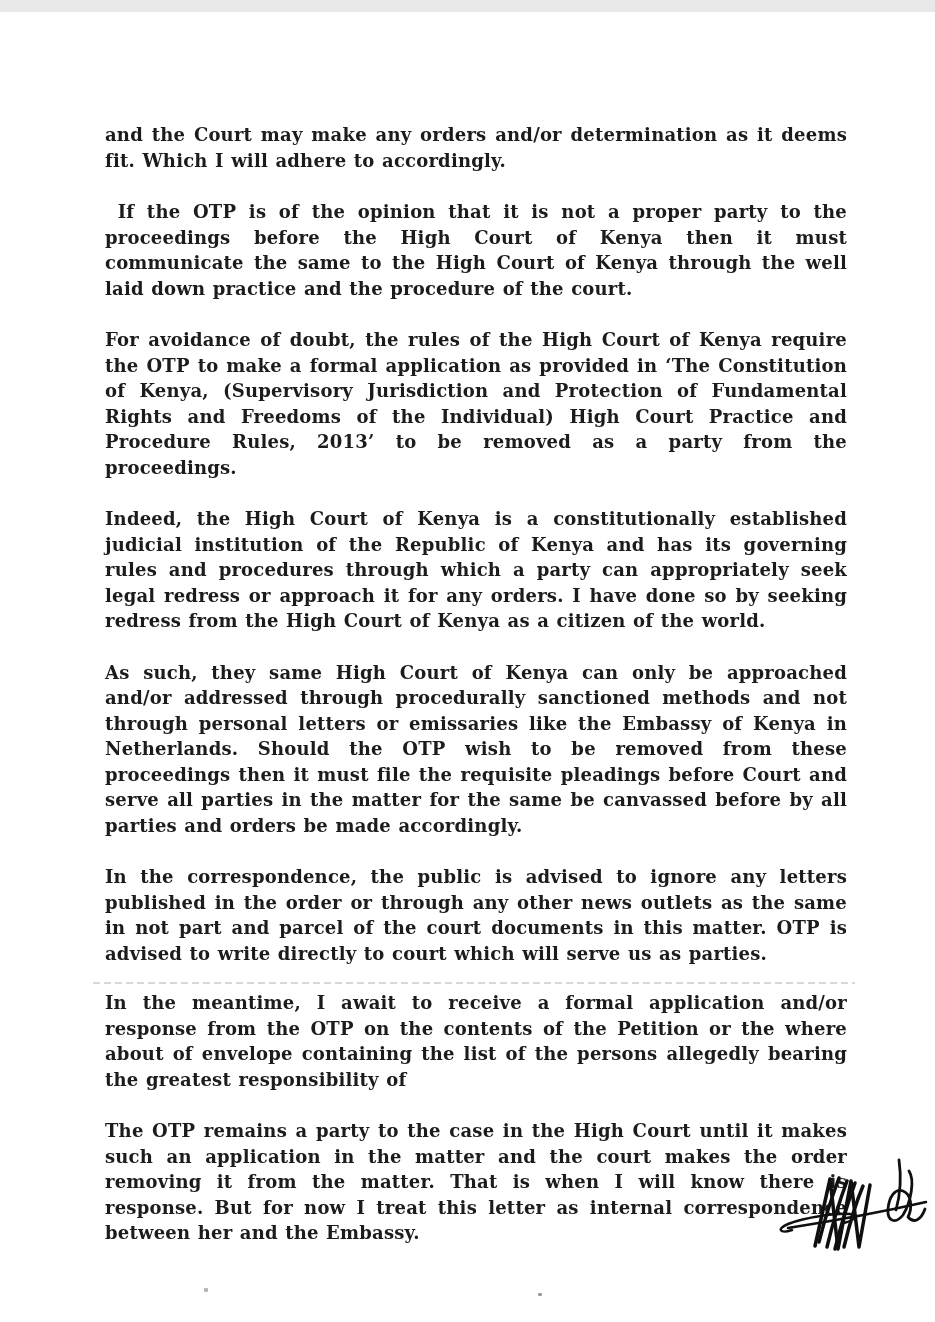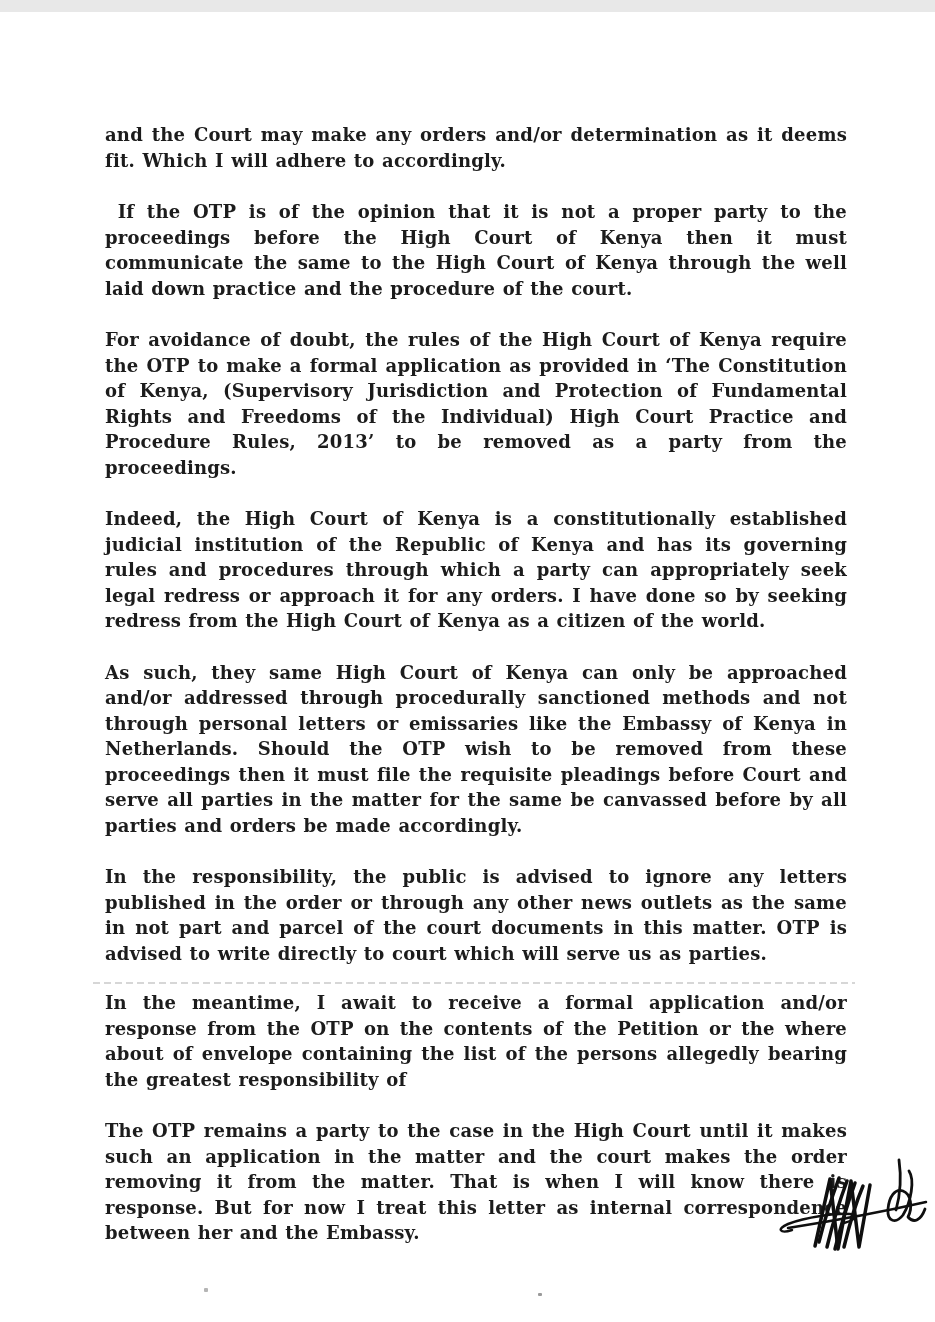--- a/index.html
+++ b/index.html
@@ -55,21 +55,21 @@
 <body>
 
 <div class="page">
 
   <div class="doc">
       <p class="para"><span class="run bold">and the Court may make any orders and/or determination as it deems fit. Which I will adhere to accordingly.</span></p>
       <p class="para"><span class="run">&nbsp;If the OTP is of the opinion that </span><span class="run bold">it is not a proper party to the proceedings</span><span class="run"> before the High Court of Kenya then </span><span class="run bold">it must communicate the same to the High Court of Kenya through the well laid down practice and the procedure of the court</span><span class="run">.</span></p>
       <p class="para"><span class="run">For avoidance of doubt, the rules of the </span><span class="run bold">High Court of Kenya require the OTP to make a formal application as provided in ‘The Constitution of Kenya, (Supervisory Jurisdiction and Protection of Fundamental Rights and Freedoms of the Individual) High Court Practice and Procedure Rules, 2013’</span><span class="run"> to be removed as a party from the proceedings.</span></p>
       <p class="para"><span class="run">Indeed, the High Court of Kenya is </span><span class="run bold">a constitutionally established judicial institution of the Republic of Kenya and has its governing rules and procedures through which a party can appropriately seek legal redress</span><span class="run"> or approach it for any orders. I have done so by seeking redress from the High Court of Kenya as a </span><span class="run bold">citizen of the world</span><span class="run">.</span></p>
       <p class="para"><span class="run">As such, they same High Court of Kenya </span><span class="run bold">can only be approached and/or addressed through procedurally sanctioned methods and not through personal letters or emissaries like the Embassy of Kenya in Netherlands.</span><span class="run"> Should the OTP wish to be removed from these proceedings then it must </span><span class="run bold">file the requisite pleadings before Court and serve all parties in the matter for the same be canvassed before by all parties</span><span class="run"> and orders be made accordingly.</span></p>
-      <p class="para"><span class="run">In the responsibility, </span><span class="run bold">the public is advised to ignore any letters published in the order or through any other news outlets</span><span class="run"> as the same in not part and parcel of the court documents in this matter. OTP is advised to write directly to court which will serve us as parties.</span></p>
+      <p class="para"><span class="run">In the correspondence, </span><span class="run bold">the public is advised to ignore any letters published in the order or through any other news outlets</span><span class="run"> as the same in not part and parcel of the court documents in this matter. OTP is advised to write directly to court which will serve us as parties.</span></p>
       <div class="scan-line"></div>
       <p class="para"><span class="run">In the meantime, I await </span><span class="run bold">to receive a formal application and/or response</span><span class="run"> from the OTP on the contents of the Petition or the where about of envelope containing the list of the persons allegedly bearing the greatest responsibility of</span></p>
       <p class="para"><span class="run">The OTP remains a party to the case in the High Court until it makes such an application in the matter and the court makes the order removing it from the matter. </span><span class="run bold">That is when I will know there is response. But for now I treat this letter as internal correspondence between her and the Embassy.</span></p>
     </div>
 
   <div class="signature">
     <svg width="177" height="112" viewBox="0 0 177 112" xmlns="http://www.w3.org/2000/svg">
       <g fill="none" stroke="#0f0f0f" stroke-linecap="round" stroke-linejoin="round">
 
         <path d="M30 78 C62 73 115 64 168 52" stroke-width="2.5"></path>

